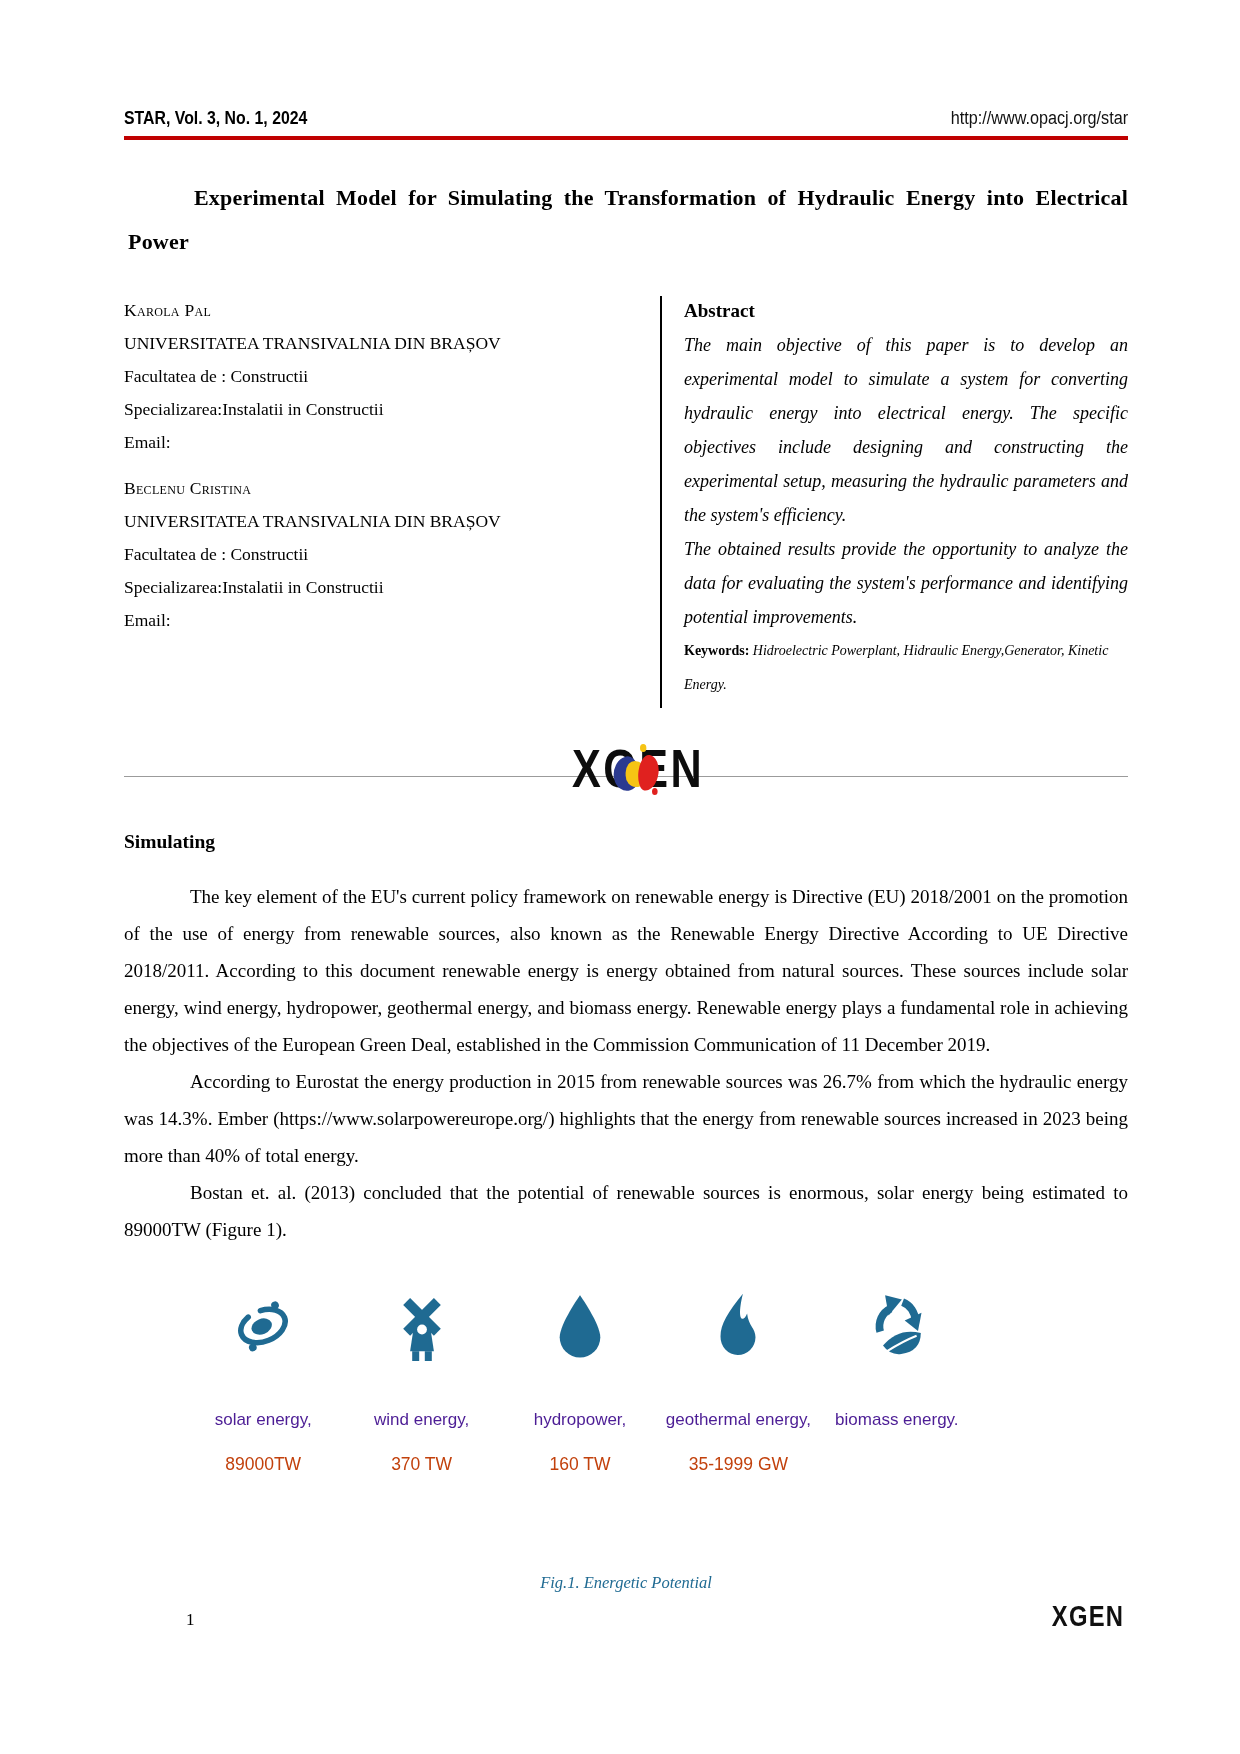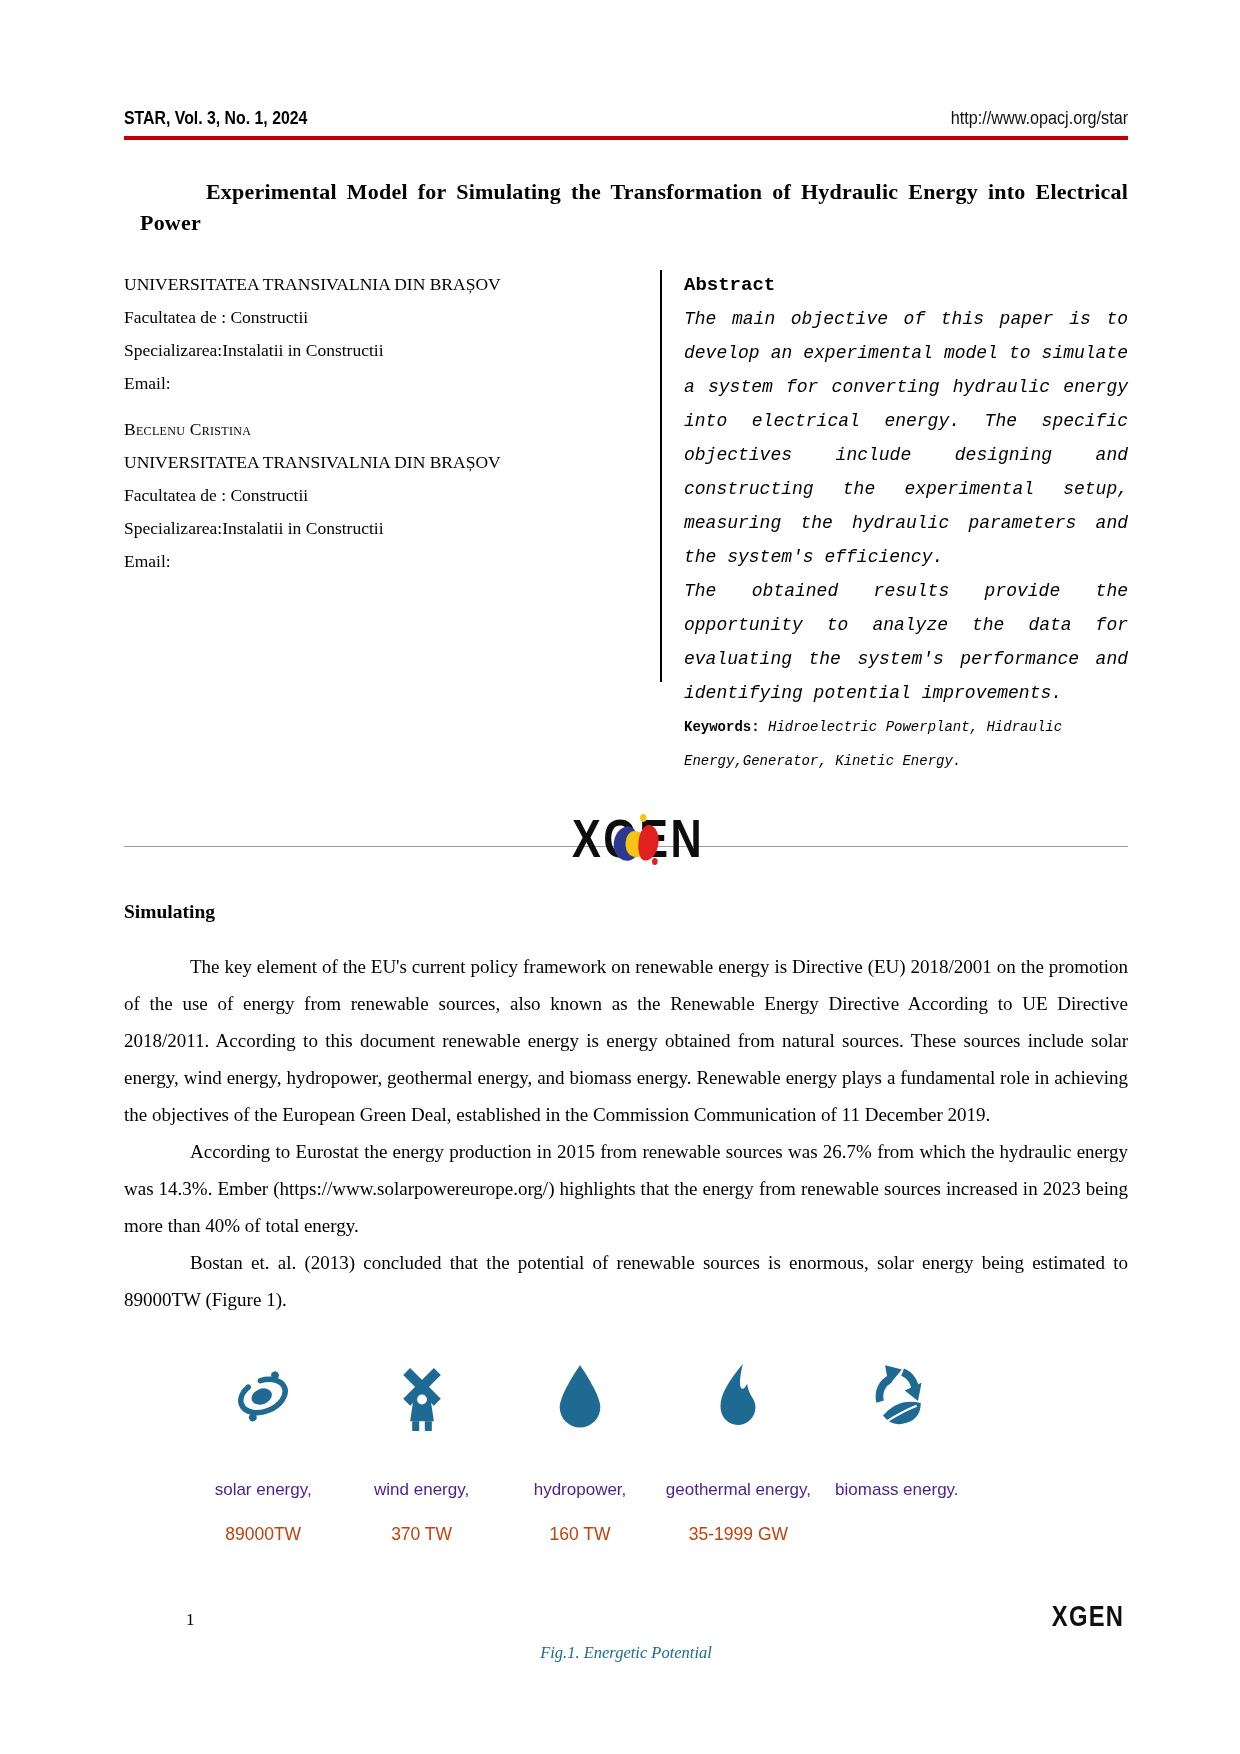--- a/index.html
+++ b/index.html
@@ -11,28 +11,28 @@
   .page{padding:12px 112px 0 124px;}
 
   
   .header{display:flex;justify-content:space-between;align-items:flex-end;padding-top:96px;
     font-family:"Liberation Sans", sans-serif;}
   .header-journal{font-weight:700;font-size:18px;transform:scaleX(.88);transform-origin:left bottom;white-space:nowrap;}
   .header-url{font-weight:400;font-size:18px;transform:scaleX(.9);transform-origin:right bottom;white-space:nowrap;color:#111;}
   .red-rule{height:4px;background:#c00000;margin-top:7px;}
 
   
-  .title{font-size:22px;font-weight:700;line-height:31px;margin:36px 0 0 16px;
+  .title{font-size:22px;font-weight:700;line-height:44px;margin:36px 0 0 4px;
     text-align:justify;text-indent:66px;letter-spacing:.2px;}
 
   
   .cols{display:flex;margin-top:30px;}
   .col-left{width:512px;flex:0 0 512px;font-size:17.5px;line-height:33px;}
   .divider{width:2px;background:#000;flex:0 0 2px;margin-left:24px;height:412px;align-self:flex-start;margin-top:2px;}
-  .col-right{flex:1;padding-left:22px;font-family:Liberation Mono, monospace;}
+  .col-right{flex:1;padding-left:22px;}
   .author-block{margin:0;}
   .author-block + .author-block{margin-top:13px;}
   .author-name{font-variant:small-caps;letter-spacing:.3px;}
   .abs-heading{font-weight:700;font-size:19px;line-height:34px;}
   .abs-text{font-style:italic;font-size:18px;line-height:34px;text-align:justify;margin:0;}
   .keywords{font-size:14px;line-height:34px;margin:0;text-align:left;}
   .kw-label{font-weight:700;}
   .kw-text{font-style:italic;}
 
   
@@ -79,20 +79,21 @@
     <div class="header-journal">STAR, Vol. 3, No. 1, 2024</div>
     <div class="header-url">http://www.opacj.org/star</div>
   </div>
   <div class="red-rule"></div>
 
   <h1 class="title">Experimental Model for Simulating the Transformation of Hydraulic Energy into Electrical Power</h1>
 
   <div class="cols">
     <div class="col-left">
       <div class="author-block">
+        <div class="author-name">Karola Pal</div>
         <div>UNIVERSITATEA TRANSIVALNIA DIN BRAȘOV</div>
         <div>Facultatea de : Constructii</div>
         <div>Specializarea:Instalatii in Constructii</div>
         <div>Email:</div>
       </div>
       <div class="author-block">
         <div class="author-name">Beclenu Cristina</div>
         <div>UNIVERSITATEA TRANSIVALNIA DIN BRAȘOV</div>
         <div>Facultatea de : Constructii</div>
         <div>Specializarea:Instalatii in Constructii</div>

